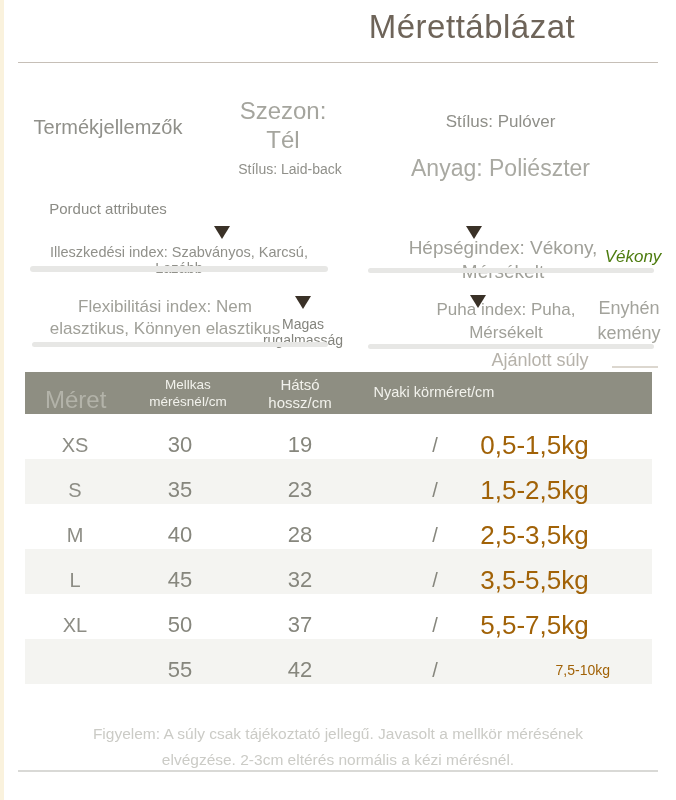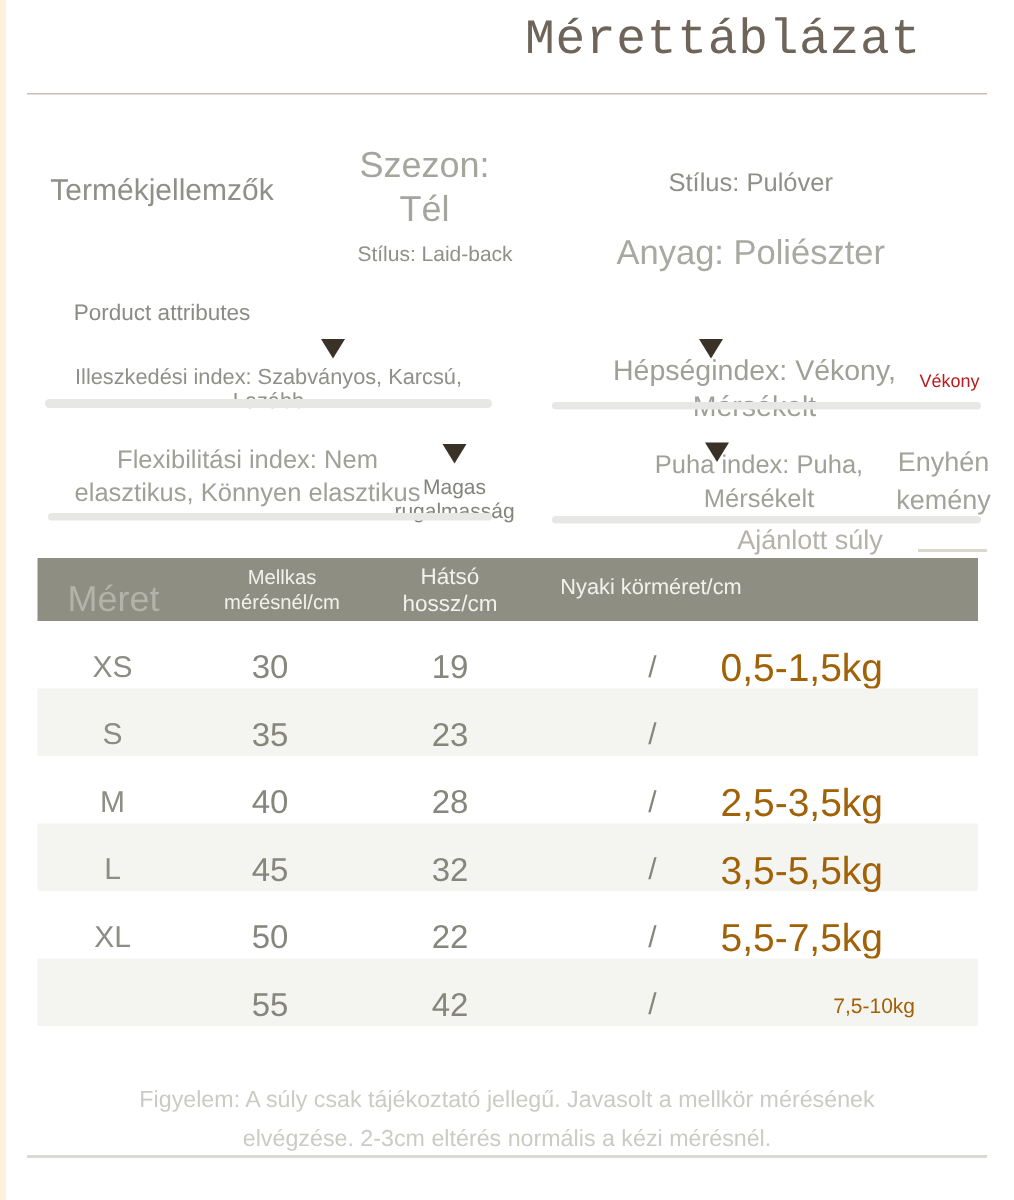--- a/index.html
+++ b/index.html
@@ -4,42 +4,42 @@
 <style>
   html,body{margin:0;padding:0;background:#ffffff;}
   #page{
     position:relative;width:676px;height:800px;overflow:hidden;
     background:#ffffff;font-family:"Liberation Sans",sans-serif;
     -webkit-font-smoothing:antialiased;
   }
   .abs{position:absolute;}
   .ctr{text-align:center;}
   
-  .title{left:350px;top:8px;width:244px;font-size:33px;color:#6e6459;font-weight:500;letter-spacing:.5px;font-family:Liberation Mono, monospace;}
+  .title{left:350px;top:8px;width:244px;font-size:33px;color:#6e6459;font-weight:500;letter-spacing:.5px;}
   .title-rule{left:18px;top:62px;width:640px;height:1px;background:#c6bfb7;}
   
   .attr-hu{left:28px;top:116px;width:160px;font-size:20px;color:#90908a;}
   .attr-en{left:28px;top:160px;width:160px;font-size:15px;color:#8b8b85;margin-top:40px;}
   .season{left:208px;top:96px;width:150px;font-size:24px;line-height:29px;color:#a5a59e;}
   .style-sub{left:205px;top:161px;width:170px;font-size:14px;color:#90908a;}
   .style-main{left:418px;top:112px;width:165px;font-size:17px;color:#8f8f89;}
   .material{left:398px;top:155px;width:205px;font-size:23px;color:#a9a9a2;}
   
   .tri{width:0;height:0;border-left:8px solid transparent;border-right:8px solid transparent;border-top:13px solid #3a3127;}
   .bar{height:6px;background:#e7e7e5;border-radius:3px;}
   .idx-small{font-size:14.5px;color:#90908a;}
   .idx-big{font-size:19px;line-height:24px;color:#a0a099;}
   .idx-mid{font-size:17px;line-height:22px;color:#a0a099;}
   .tri1{left:214px;top:226px;}
   .lbl1{left:28px;top:244px;width:302px;}
   .bar1{left:30px;top:266px;width:298px;}
   .tri2{left:466px;top:226px;}
   .lbl2{left:390px;top:236px;width:226px;}
   .bar2{left:368px;top:268px;width:286px;height:5px;}
-  .val2{left:600px;top:247px;width:66px;font-size:12px;color:#b91c1c;}
+  .val2{left:600px;top:247px;width:66px;font-size:17px;color:#4d7c0f;font-style:italic;}
   .lbl3{left:24px;top:296px;width:282px;}
   .tri3{left:295px;top:296px;}
   .val3{left:240px;top:316px;width:126px;font-size:14px;color:#84847d;}
   .bar3{left:32px;top:342px;width:296px;height:5px;}
   .tri4{left:470px;top:295px;}
   .lbl4{left:400px;top:298px;width:212px;line-height:23px;}
   .bar4{left:368px;top:344px;width:286px;height:5px;}
   .val4{left:586px;top:296px;width:86px;font-size:18px;line-height:25px;color:#a3a39c;}
   .ajanlott{left:460px;top:350px;width:160px;font-size:18px;color:#b6b2aa;}
   .ajanlott-line{left:612px;top:366px;width:46px;height:2px;background:#dcd7cf;}
@@ -138,39 +138,40 @@
       <div class="cell c-chest">30</div>
       <div class="cell c-back">19</div>
       <div class="cell c-neck">/</div>
       <div class="cell c-weight">0,5-1,5kg</div>
     </div>
     <div class="trow alt">
       <div class="cell c-size">S</div>
       <div class="cell c-chest">35</div>
       <div class="cell c-back">23</div>
       <div class="cell c-neck">/</div>
+      <div class="cell c-weight">1,5-2,5kg</div>
     </div>
     <div class="trow">
       <div class="cell c-size">M</div>
       <div class="cell c-chest">40</div>
       <div class="cell c-back">28</div>
       <div class="cell c-neck">/</div>
       <div class="cell c-weight">2,5-3,5kg</div>
     </div>
     <div class="trow alt">
       <div class="cell c-size">L</div>
       <div class="cell c-chest">45</div>
       <div class="cell c-back">32</div>
       <div class="cell c-neck">/</div>
       <div class="cell c-weight">3,5-5,5kg</div>
     </div>
     <div class="trow">
       <div class="cell c-size">XL</div>
       <div class="cell c-chest">50</div>
-      <div class="cell c-back">22</div>
+      <div class="cell c-back">37</div>
       <div class="cell c-neck">/</div>
       <div class="cell c-weight">5,5-7,5kg</div>
     </div>
     <div class="trow alt small-weight">
       <div class="cell c-chest">55</div>
       <div class="cell c-back">42</div>
       <div class="cell c-neck">/</div>
       <div class="cell c-weight">7,5-10kg</div>
     </div>
   </div>

